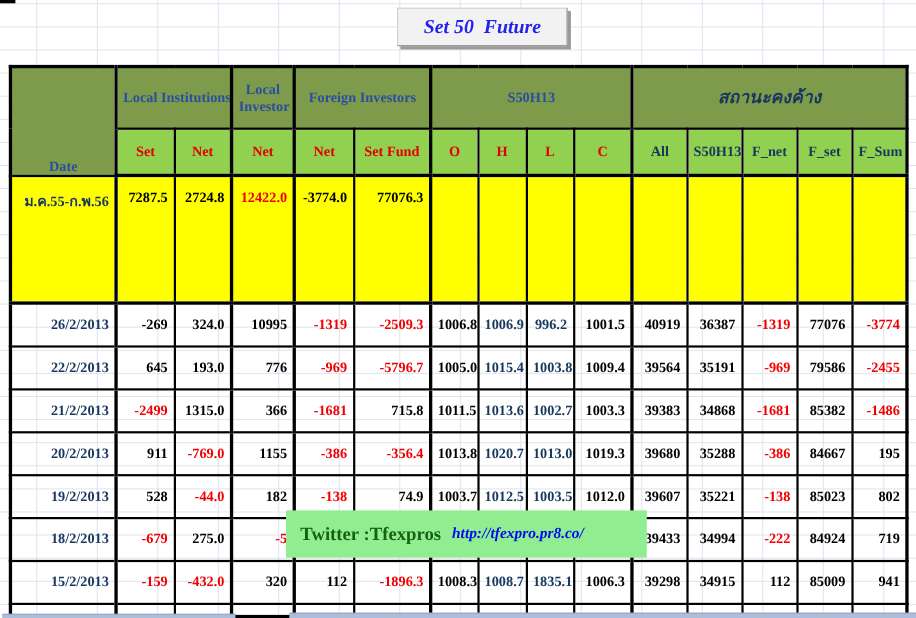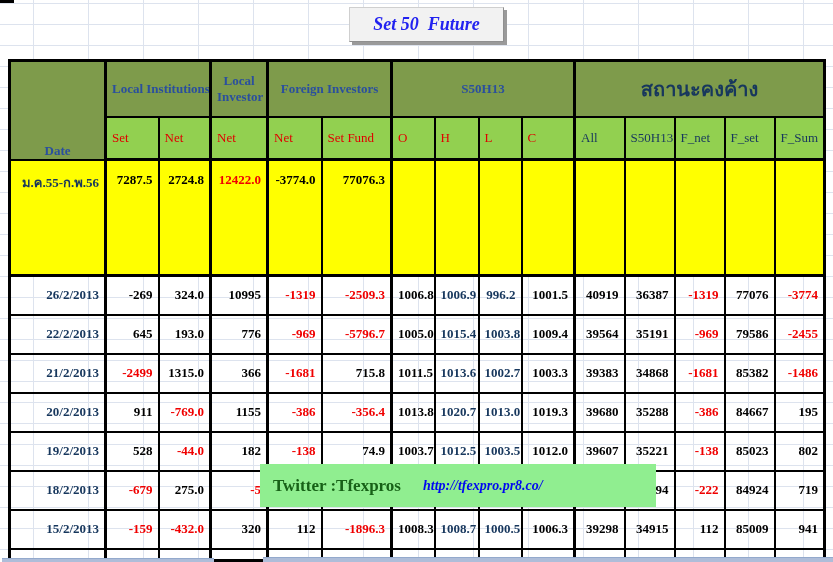--- a/index.html
+++ b/index.html
@@ -8,60 +8,60 @@
     font-family:"Liberation Serif", serif;
     background-color:#ffffff;
     background-image:
       linear-gradient(to right, #dde3ee 1px, transparent 1px),
       linear-gradient(to bottom, #dde3ee 1px, transparent 1px);
     background-size:55px 21px;
     background-position:33px 3px;
   }
   .corner-mark{position:absolute;left:0;top:0;width:14px;height:3px;background:#000;}
   .title-btn{
-    position:absolute;left:349px;top:7px;width:153px;height:33px;
+    position:absolute;left:361px;top:7px;width:153px;height:33px;
     background:#f2f2f2;border:1px solid #8f8f8f;border-top-color:#cfcfcf;border-left-color:#cfcfcf;
     box-shadow:3px 3px 0 #9a9a9a;
     display:flex;align-items:center;justify-content:center;
     font-weight:bold;font-style:italic;font-size:18px;color:#2222f0;
     white-space:pre;cursor:pointer;
   }
   table.sheet{
     position:absolute;left:8px;top:59px;width:815px;
     border-collapse:collapse;table-layout:fixed;
   }
   table.sheet th, table.sheet td{
     border:2px solid #000;padding:0 5px;overflow:hidden;white-space:nowrap;
   }
   table.sheet{border:3px solid #000;}
   .bl3{border-left-width:3px !important;}
   tr.grp{height:56px;}
   tr.grp th{background:#7e9b4b;color:#2a4f9e;font-size:13px;font-weight:bold;text-align:center;}
-  tr.grp th.thai{font-size:20px;color:#17375d;}
+  tr.grp th.thai{font-size:16px;color:#17375d;font-style:italic;}
   tr.grp th.datecell{color:#2a4f9e;vertical-align:bottom;}
   tr.sub{height:43px;}
-  tr.sub th{background:#92d050;font-size:13px;font-weight:normal;text-align:left;border-bottom-width:3px;}
+  tr.sub th{background:#92d050;font-size:13px;font-weight:bold;text-align:center;border-bottom-width:3px;}
   tr.sub th.red{color:#e00000;}
   tr.sub th.navy{color:#17375d;}
   tr.summary{height:116px;}
   tr.summary td{background:#ffff00;vertical-align:top;padding-top:11px;border-bottom-width:3px;}
   tr.datarow{height:39px;}
   tr.emptyrow{height:12px;}
   td.num{font-weight:bold;font-size:13px;text-align:right;}
   td.datecol{font-weight:bold;font-size:13px;text-align:right;color:#17375d;}
   .c-green{color:#000000;}
   .c-red{color:#f00000;}
   .c-navy{color:#17375d;margin-left:28px;}
   .watermark{
-    position:absolute;left:260px;top:464px;width:396px;height:43px;
+    position:absolute;left:260px;top:464px;width:328px;height:43px;
     background:#90ee90;display:flex;align-items:center;padding-left:13px;gap:10px;
     box-sizing:border-box;
   }
   .wm-twitter{font-weight:bold;font-size:17px;color:#176117;white-space:pre;}
-  .wm-url{font-weight:bold;font-style:italic;font-size:14px;color:#0008f0;cursor:pointer;white-space:pre;margin-left:12px;}
+  .wm-url{font-weight:bold;font-style:italic;font-size:14px;color:#0008f0;cursor:pointer;white-space:pre;}
   .bottom-bar-left{position:absolute;left:2px;top:558px;width:212px;height:4px;background:#aebdd9;border-top:1px solid #93a9cc;}
   .bottom-bar-right{position:absolute;left:263px;top:557px;width:570px;height:5px;background:#aebdd9;border-top:1px solid #93a9cc;}
 </style>
 </head>
 <body>
 
 <div class="corner-mark"></div>
 
 <div class="title-btn">
   <span>Set 50  Future</span>
@@ -233,21 +233,21 @@
       </tr>
       <tr class="datarow">
         <td class="datecol">15/2/2013</td>
         <td class="num c-red bl3">-159</td>
         <td class="num c-red">-432.0</td>
         <td class="num c-green bl3">320</td>
         <td class="num c-green bl3">112</td>
         <td class="num c-red">-1896.3</td>
         <td class="num c-green bl3">1008.3</td>
         <td class="num c-navy">1008.7</td>
-        <td class="num c-navy">1000.5</td>
+        <td class="num c-navy">1835.1</td>
         <td class="num c-green">1006.3</td>
         <td class="num c-green bl3">39298</td>
         <td class="num c-green">34915</td>
         <td class="num c-green">112</td>
         <td class="num c-green">85009</td>
         <td class="num c-green">941</td>
       </tr>
       <tr class="emptyrow">
         <td class="datecol"></td>
         <td class="num bl3"></td>

